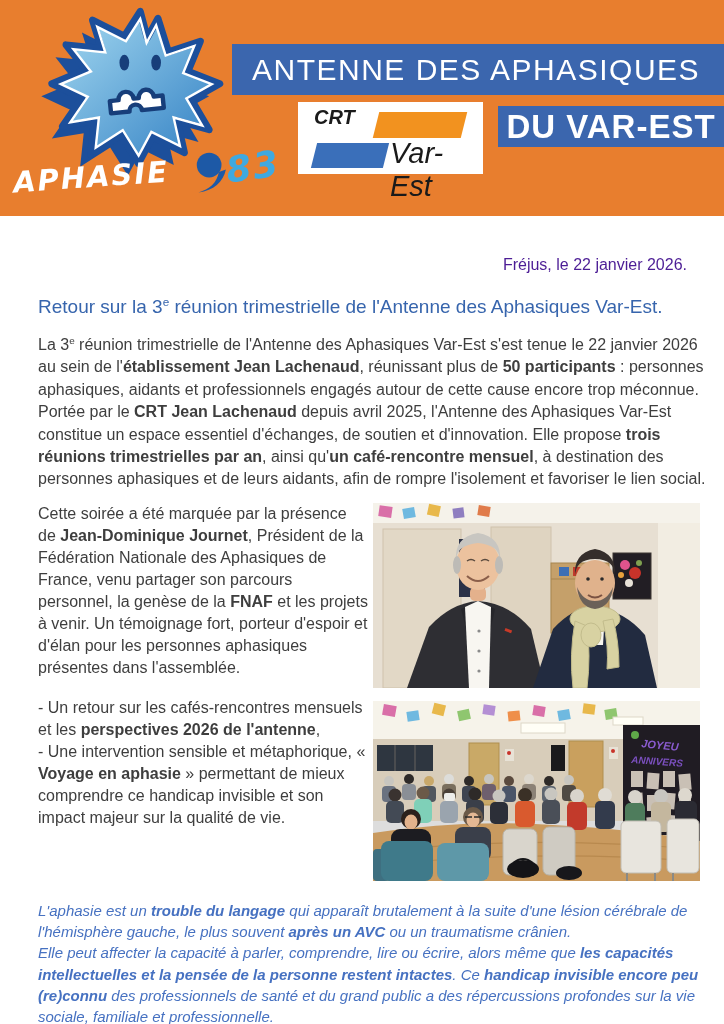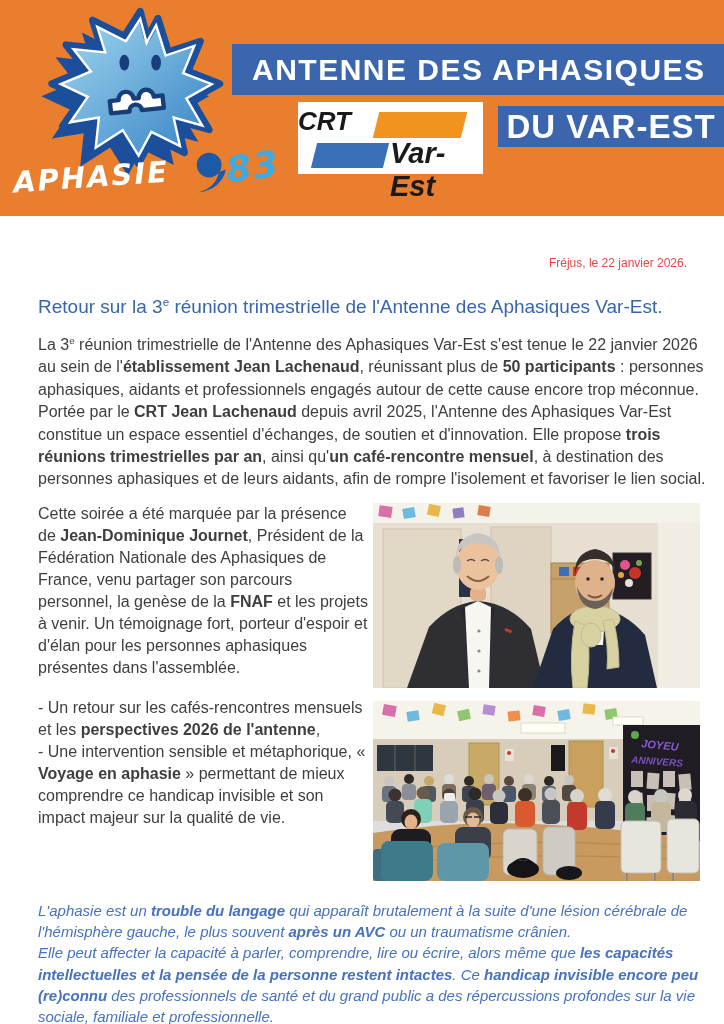--- a/index.html
+++ b/index.html
@@ -2,38 +2,38 @@
 <html lang="fr" style="--header_orange: #E87E2E; --banner_blue: #3B66AE; --title_blue: #3D85C6; --subtitle_blue: #3765AD; --note_blue: #4671C1; --crt_orange: #F2921F; --crt_blue: #3A6FBA; --logo_light_blue: #3FA9E0; --body_text: #3E3E3E;"><head>
 <meta charset="utf-8">
 <style>
   html,body{margin:0;padding:0;background:#888;}
   .page{position:relative;width:724px;height:1024px;background:#fff;overflow:hidden;
         font-family:"Liberation Sans","DejaVu Sans",sans-serif;color:var(--body_text,#3E3E3E);margin:0 auto;}
 
   
   .header{position:absolute;left:0;top:0;width:724px;height:216px;background:var(--header_orange,#E87E2E);}
   .banner-top{position:absolute;left:232px;top:44px;width:492px;height:51px;background:var(--banner_blue,#3B66AE);
-        color:#fff;font-weight:700;font-size:30px;letter-spacing:1.5px;display:flex;align-items:center;
+        color:#fff;font-weight:400;font-size:30px;letter-spacing:1.5px;display:flex;align-items:center;
         padding-left:20px;box-sizing:border-box;white-space:nowrap;}
   .banner-bottom{position:absolute;left:498px;top:106px;width:226px;height:41px;background:var(--banner_blue,#3B66AE);
         color:#fff;font-weight:700;font-size:33px;letter-spacing:1px;display:flex;align-items:center;justify-content:center;}
   .crt{position:absolute;left:298px;top:102px;width:185px;height:72px;background:#fff;}
-  .crt-acronym{position:absolute;left:0;top:4px;font-size:26px;font-weight:700;font-style:italic;color:#1a1a1a;}
+  .crt-acronym{position:absolute;left:16px;top:4px;font-size:20px;font-weight:700;font-style:italic;color:#1a1a1a;}
   .crt-orange{position:absolute;left:78px;top:10px;width:88px;height:26px;background:var(--crt_orange,#F2921F);transform:skewX(-14deg);}
   .crt-blue{position:absolute;left:16px;top:41px;width:72px;height:25px;background:var(--crt_blue,#3A6FBA);transform:skewX(-14deg);}
-  .crt-region{position:absolute;left:92px;top:35px;font-size:29px;font-weight:700;font-style:italic;color:#1a1a1a;}
+  .crt-region{position:absolute;left:92px;top:35px;font-size:29px;font-weight:400;font-style:italic;color:#1a1a1a;}
   .mascot{position:absolute;left:36px;top:6px;width:212px;height:190px;}
   .logo-script{position:absolute;font-style:italic;font-weight:700;letter-spacing:2px;
         font-family:"DejaVu Sans","Liberation Sans",sans-serif;}
   .logo-aphasie{left:13px;top:160px;font-size:29px;color:#fff;transform:rotate(-4deg);}
   .logo-83{left:226px;top:146px;font-size:36px;color:var(--logo_light_blue,#3FA9E0);transform:rotate(-8deg);}
 
   
   .title{position:absolute;left:38px;top:246px;font-size:34px;color:var(--title_blue,#3D85C6);letter-spacing:.5px;}
-  .dateline{position:absolute;right:37px;top:256px;font-size:12px;color:#ef4444;text-align:center;}
+  .dateline{position:absolute;right:37px;top:256px;font-size:16px;color:#4c1d95;text-align:center;}
   .subtitle{position:absolute;left:38px;top:296px;width:660px;font-size:19px;font-weight:400;color:var(--subtitle_blue,#3765AD);}
   .intro{position:absolute;left:38px;top:334px;width:676px;font-size:16px;line-height:22.4px;}
   .col-left{position:absolute;left:38px;width:330px;font-size:16px;line-height:22px;}
   .p1{top:503px}.p2{top:697px}
   .photo{position:absolute;left:373px;width:327px;overflow:hidden;background:#ddd;}
   .photo1{top:503px;height:185px}.photo2{top:701px;height:180px}
   .photo svg{display:block;width:100%;height:100%;}
   .note{position:absolute;left:38px;top:900px;width:678px;font-style:italic;font-size:15px;line-height:21.2px;
         color:var(--note_blue,#4671C1);}
   .b{font-weight:700}

